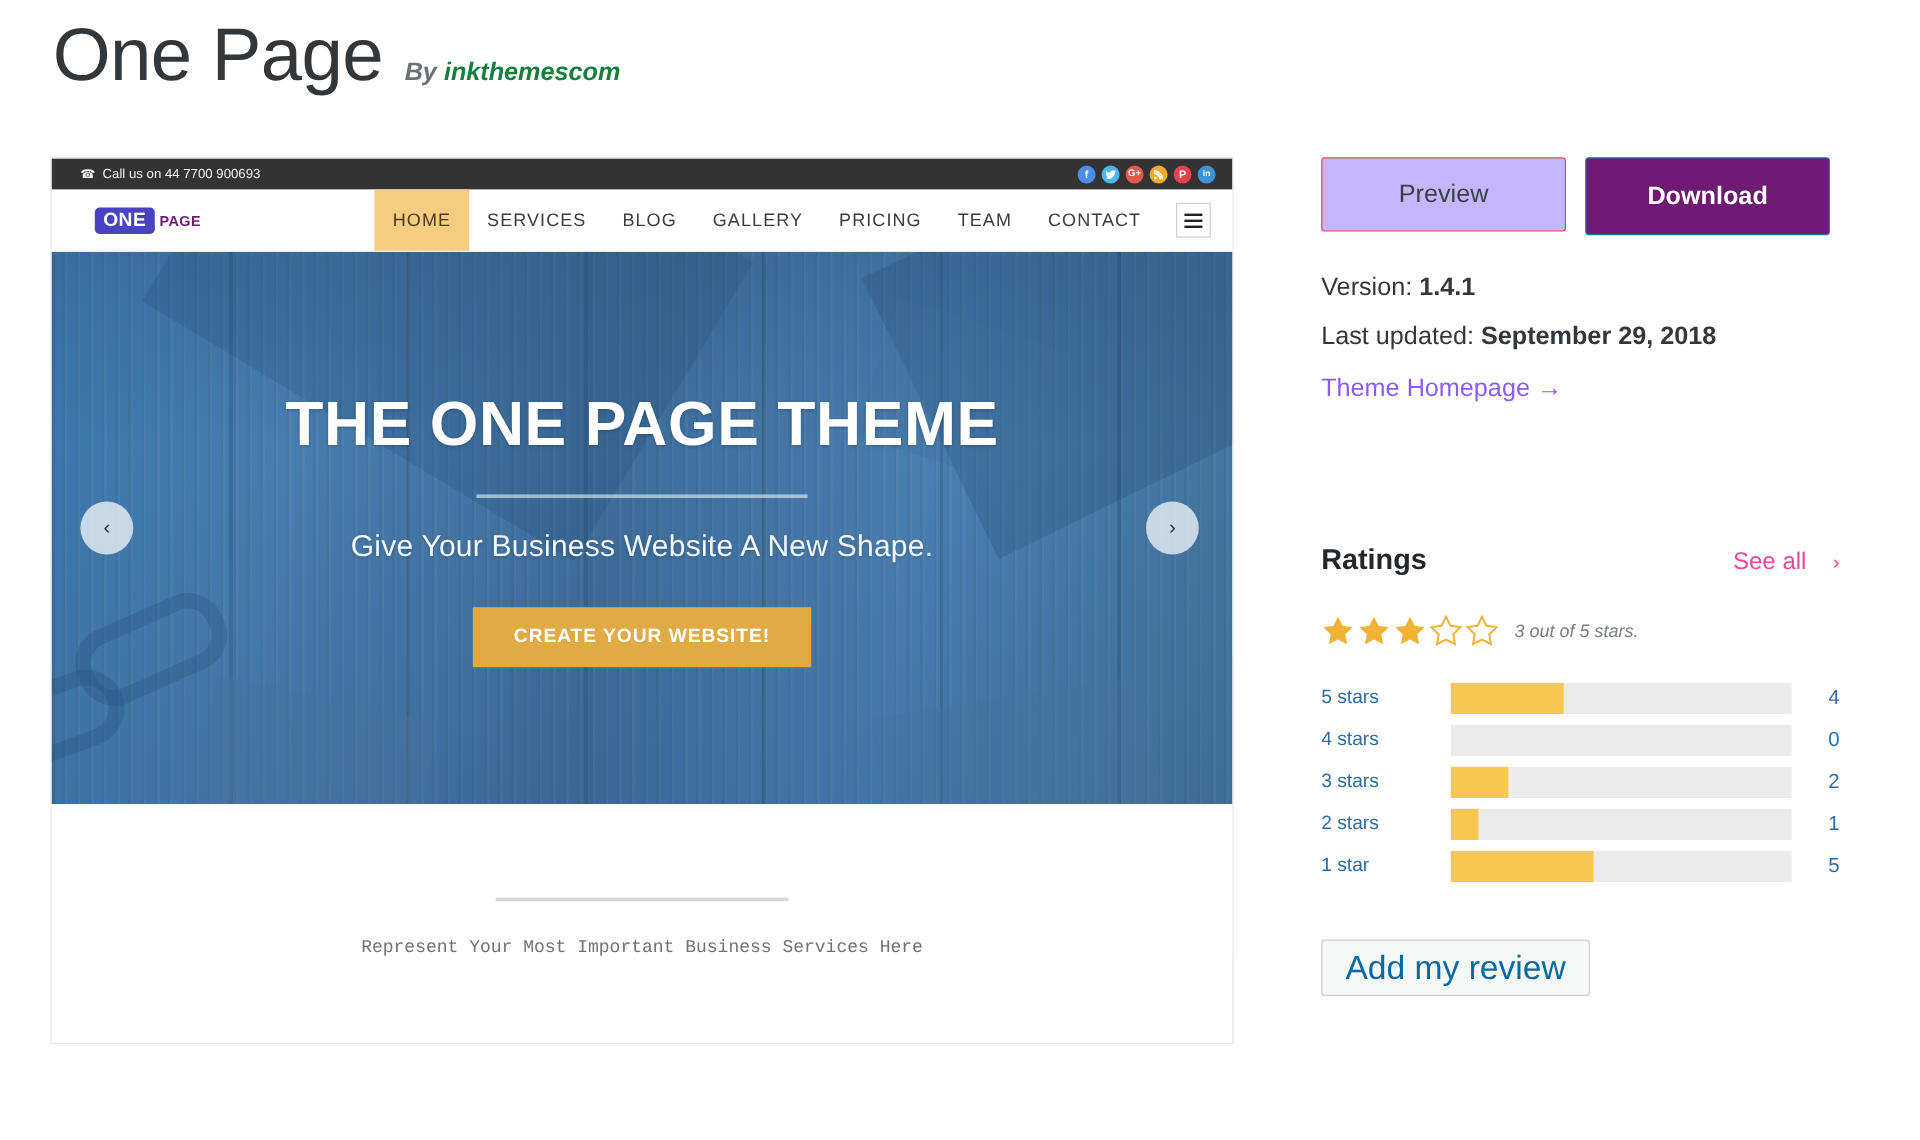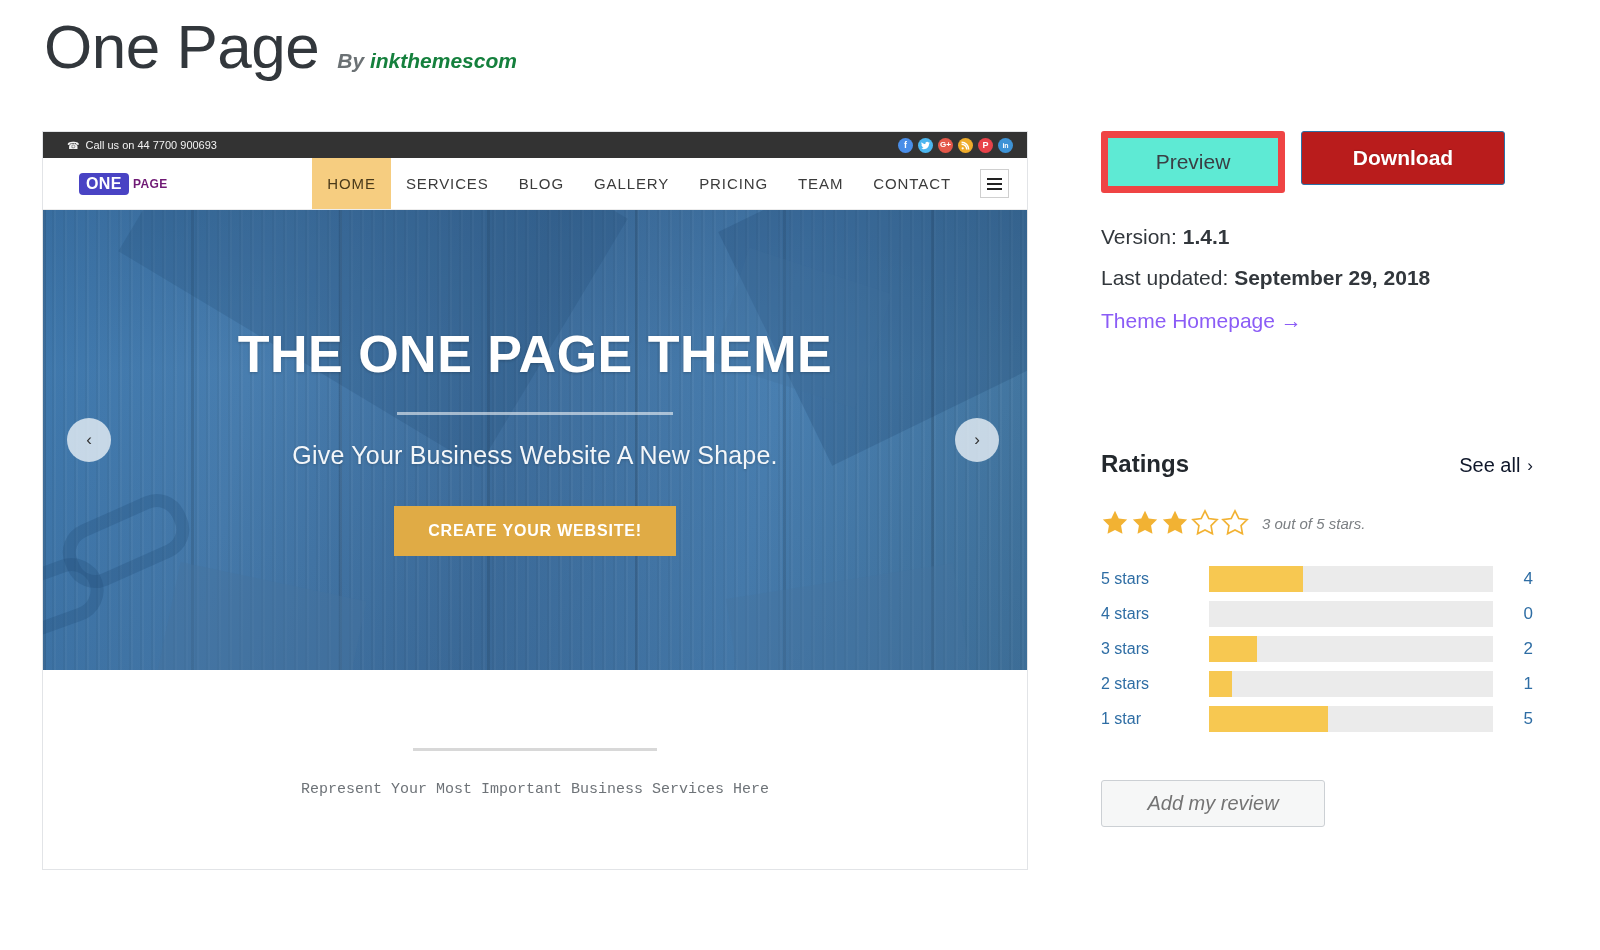--- a/index.html
+++ b/index.html
@@ -162,60 +162,60 @@
   
   .side { position: absolute; left: 1101px; top: 131px; width: 432px; }
 
   .side-actions { display: flex; gap: 16px; }
   .btn {
     font-family: "Liberation Sans", sans-serif;
     cursor: pointer; border-radius: 3px; font-size: 21px;
     display: flex; align-items: center; justify-content: center;
   }
   .btn-preview {
-    width: 184px; height: 62px;
-    background: #5eead4; border: 7px solid #ef4444; color: #3a3f44;
+    width: 204px; height: 62px;
+    background: #c4b5fd; border: 1px solid #ef4444; color: #3a3f44;
   }
   .btn-download {
-    width: 204px; height: 54px;
-    background: #b91c1c; border: 1px solid #2b71a6; color: #ffffff; font-weight: 600;
+    width: 204px; height: 65px;
+    background: #701a75; border: 1px solid #2b71a6; color: #ffffff; font-weight: 600;
     text-shadow: 0 -1px 1px rgba(0,0,0,0.18);
   }
 
   .meta { margin-top: 32px; }
   .meta-line { font-size: 21px; color: #32373c; margin-bottom: 17px; font-weight: 400; }
   .meta-line b { font-weight: 700; }
   .meta-link {
     display: inline-block; font-size: 21px; color: #8b5cf6;
     text-decoration: none; cursor: pointer; margin-top: 2px;
   }
 
   .ratings { margin-top: 117px; }
   .ratings-head { display: flex; align-items: baseline; justify-content: space-between; }
   .ratings-title { font-size: 24px; font-weight: 700; color: #23282d; }
-  .see-all { font-size: 20px; color: #0f172a; cursor: pointer; display: flex; align-items: center; gap: 7px; }
+  .see-all { font-size: 20px; color: #ec4899; cursor: pointer; display: flex; align-items: center; gap: 22px; }
   .see-all .chev { font-size: 17px; }
 
   .stars-row { margin-top: 31px; display: flex; align-items: center; gap: 13px; }
   .stars { display: flex; gap: 2px; }
   .rating-note { font-size: 15px; font-style: italic; color: #7b7f83; }
 
   .bars { margin-top: 29px; }
   .bar-row { display: flex; align-items: center; height: 26px; margin-bottom: 9px; }
   .bar-label { width: 108px; font-size: 16px; color: #2e6da4; cursor: pointer; }
   .bar-track { flex: 1; height: 26px; background: #ebebeb; position: relative; }
   .bar-fill { height: 100%; background: #f7c851; }
   .bar-count { width: 40px; text-align: right; font-size: 17px; color: #2e6da4; }
 
   .btn-add-review {
     margin-top: 48px; width: 224px; height: 47px;
     background: #f6f7f7; border: 1px solid #ccd0d4; border-radius: 3px;
-    color: #737373; font-size: 20px; cursor: pointer;
+    color: #0369a1; font-size: 28px; cursor: pointer;
     font-family: "Liberation Sans", sans-serif;
-    display: flex; align-items: center; justify-content: center; font-style: italic;
+    display: flex; align-items: center; justify-content: center;
   }
 </style>
 </head>
 <body>
 
 <div class="page">
 
   <div class="title-row">
     <div class="theme-title">One Page</div>
     <div class="byline">

